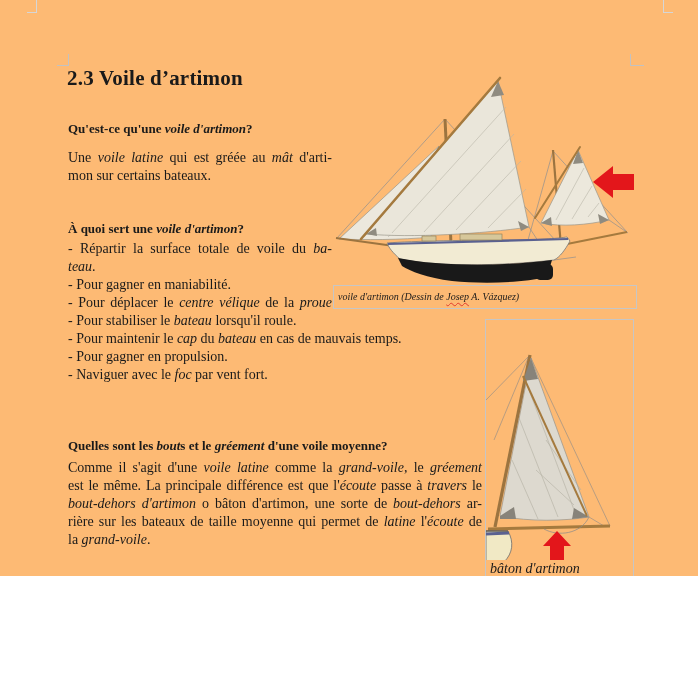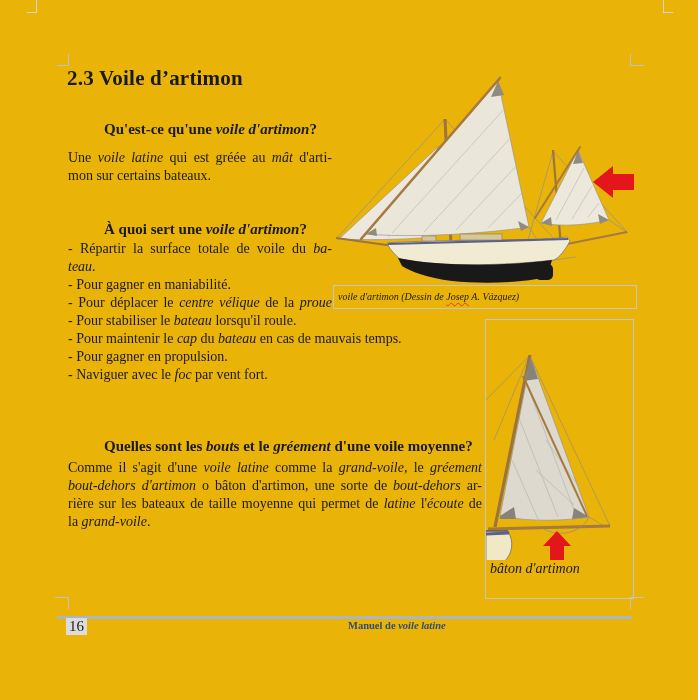--- a/index.html
+++ b/index.html
@@ -1,29 +1,29 @@
 <!DOCTYPE html>
 <html><head>
 <meta charset="utf-8">
 <style>
   html,body{margin:0;padding:0;background:#ffffff;}
-  .canvas{position:relative;width:698px;height:700px;background:#eab308;overflow:hidden;
+  .canvas{position:relative;width:698px;height:576px;background:#fdba74;overflow:hidden;
           font-family:"Liberation Serif", serif;color:#1a1a1a;}
   
   .mark{position:absolute;}
   .mark.tl{left:57px;top:54px;width:11px;height:11px;border-right:1px solid #c2c2c2;border-bottom:1px solid #c2c2c2;}
   .mark.tr{left:630px;top:54px;width:13px;height:11px;border-left:1px solid #c2c2c2;border-bottom:1px solid #c2c2c2;}
   .mark.br{left:630px;top:597px;width:13px;height:11px;border-left:1px solid #c2c2c2;border-top:1px solid #c2c2c2;}
   .mark.bl{left:55px;top:597px;width:13px;height:11px;border-right:1px solid #c2c2c2;border-top:1px solid #c2c2c2;}
   .mark.ptl{left:27px;top:0;width:9px;height:12px;border-right:1px solid #d6d6d6;border-bottom:1px solid #d6d6d6;}
   .mark.ptr{left:663px;top:0;width:9px;height:12px;border-left:1px solid #d6d6d6;border-bottom:1px solid #d6d6d6;}
   
   .abs{position:absolute;}
   .title{left:67px;top:66px;font-size:21px;font-weight:bold;margin:0;letter-spacing:.2px;}
-  .qh{font-size:15px;font-weight:bold;line-height:18px;white-space:nowrap;margin-left:36px;}
+  .qh{font-size:13px;font-weight:bold;line-height:18px;white-space:nowrap;}
   .body{font-size:14px;line-height:18px;}
   .tline{white-space:nowrap;}
   .tline.j{text-align:justify;text-align-last:justify;}
   .w264{width:264px;}
   .w414{width:414px;}
   .seg-i{font-style:italic;}
   .seg-u{text-decoration-line:underline;text-decoration-style:wavy;text-decoration-color:#e23b2e;
          text-decoration-thickness:1px;text-underline-offset:2px;}
   
   .fig1{left:332px;top:62px;width:302px;height:226px;}
@@ -66,20 +66,21 @@
       <div class="tline j"><span>- Pour déplacer le </span><span class="seg-i">centre vélique</span><span> de la </span><span class="seg-i">proue</span></div>
       <div class="tline"><span>- Pour stabiliser le </span><span class="seg-i">bateau</span><span> lorsqu'il roule.</span></div>
       <div class="tline"><span>- Pour maintenir le </span><span class="seg-i">cap</span><span> du </span><span class="seg-i">bateau</span><span> en cas de mauvais temps.</span></div>
       <div class="tline"><span>- Pour gagner en propulsion.</span></div>
       <div class="tline"><span>- Naviguer avec le </span><span class="seg-i">foc</span><span> par vent fort.</span></div>
     </div>
 
   <div class="abs qh" style="left:68px;top:437px"><span>Quelles sont les </span><span class="seg-i">bout</span><span>s et le </span><span class="seg-i">gréement</span><span> d'une voile moyenne?</span></div>
   <div class="abs body w414" style="left:68px;top:459px">
       <div class="tline j"><span>Comme il s'agit d'une </span><span class="seg-i">voile latine</span><span> comme la </span><span class="seg-i">grand-voile</span><span>, le </span><span class="seg-i">gréement</span></div>
+      <div class="tline j"><span>est le même. La principale différence est que l'</span><span class="seg-i">écoute</span><span> passe à </span><span class="seg-i">travers</span><span> le</span></div>
       <div class="tline j"><span class="seg-i">bout-dehors d'artimon</span><span> o bâton d'artimon, une sorte de </span><span class="seg-i">bout-dehors</span><span> ar-</span></div>
       <div class="tline j"><span>rière sur les bateaux de taille moyenne qui permet de </span><span class="seg-i">latine</span><span> l'</span><span class="seg-i">écoute</span><span> de</span></div>
       <div class="tline"><span>la </span><span class="seg-i">grand-voile</span><span>.</span></div>
     </div>
 
   <svg class="abs fig1" viewBox="0 0 302 226">
     <g stroke="#8f8f8f" stroke-width="0.7">
       <line x1="5" y1="176" x2="113" y2="57"></line>
       <line x1="113" y1="57" x2="224" y2="179"></line>
       <line x1="221" y1="89" x2="196" y2="178"></line>

